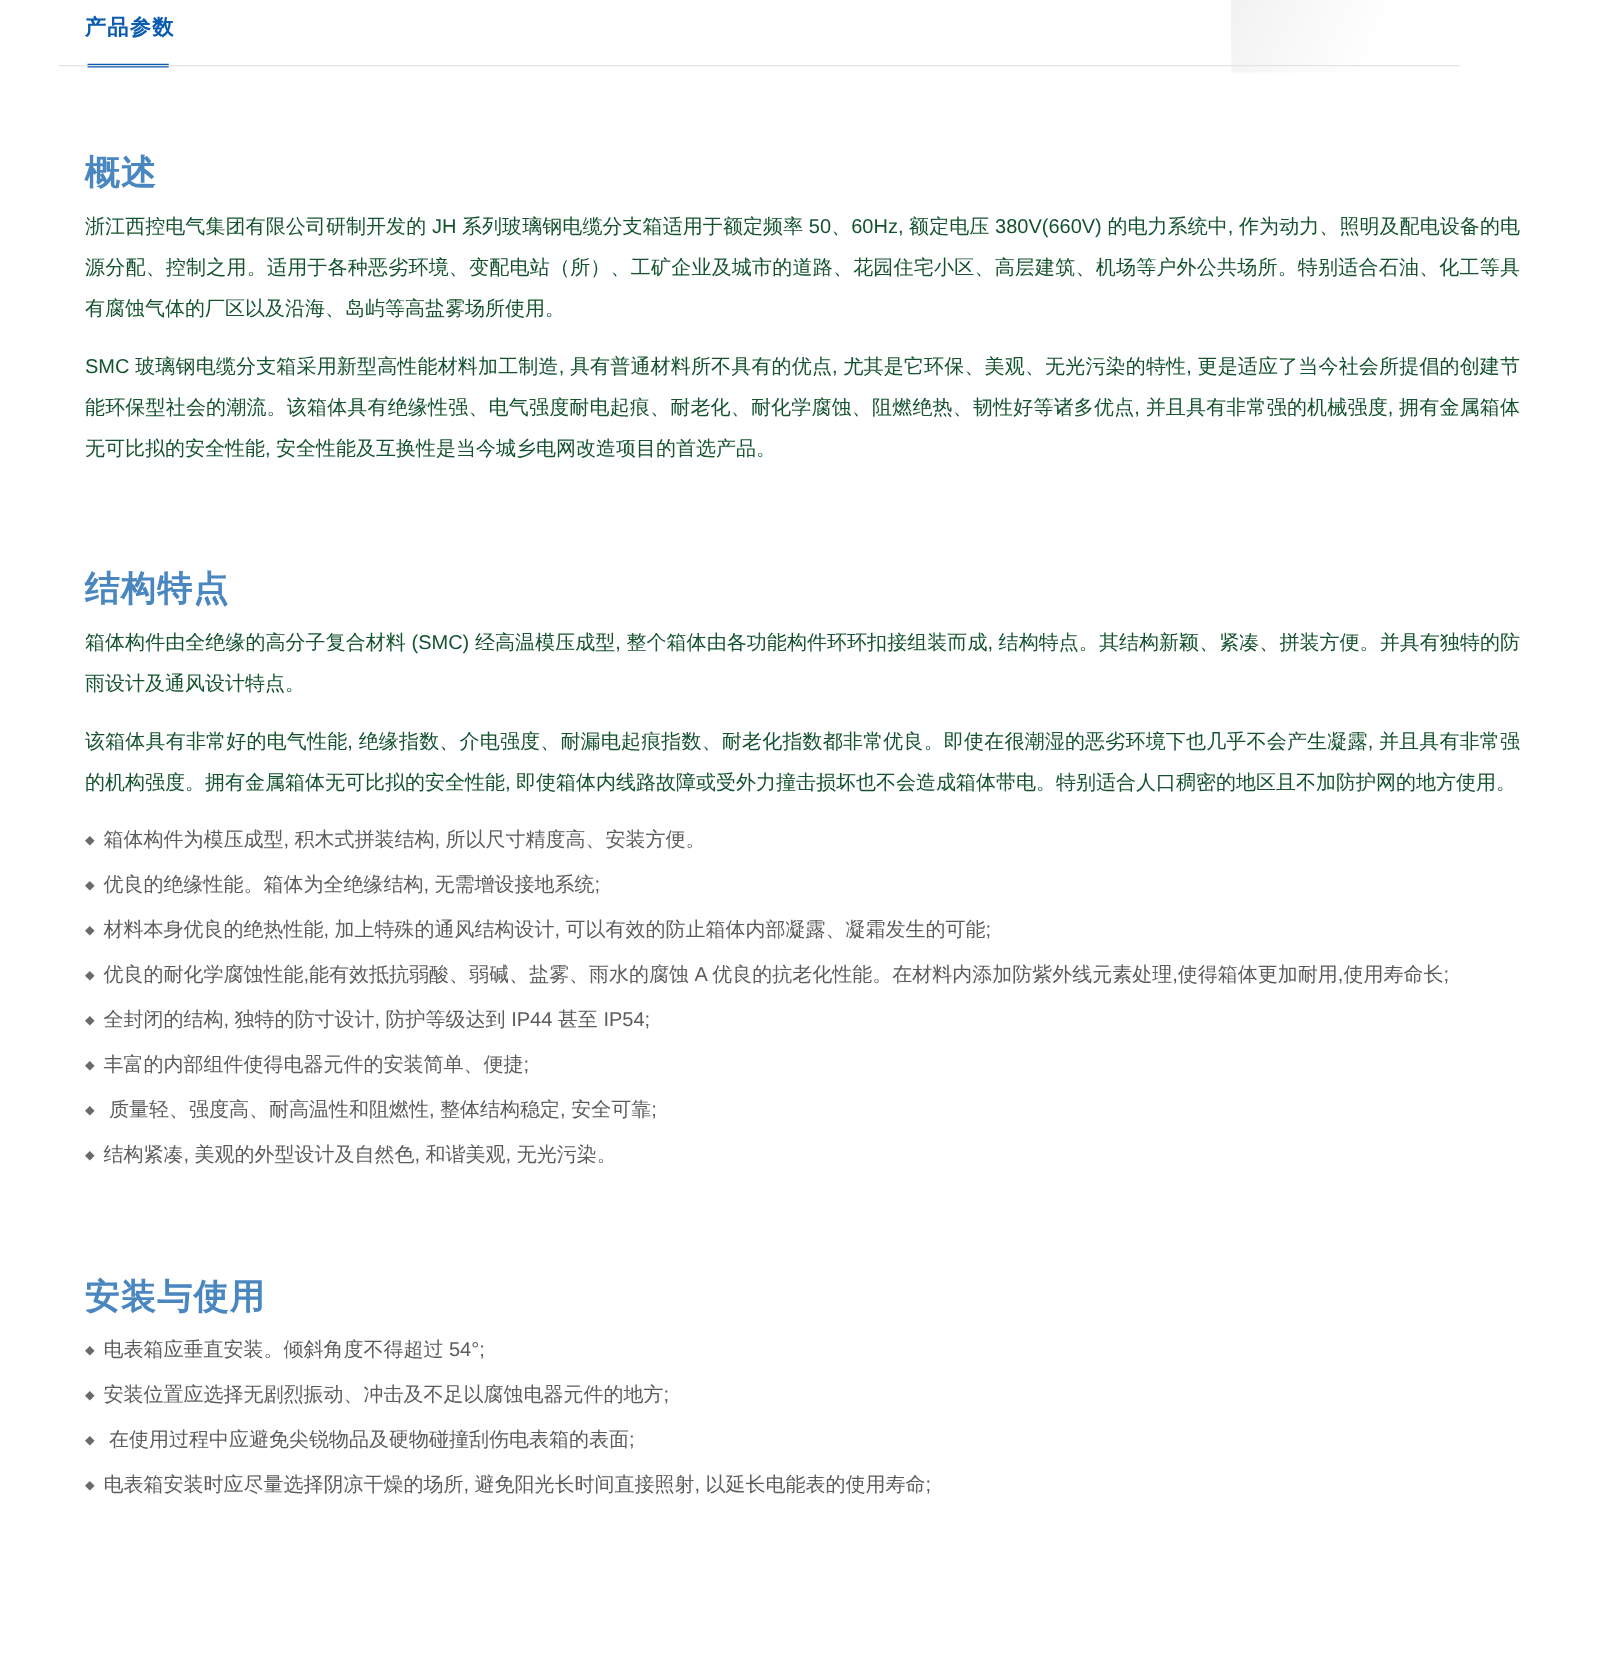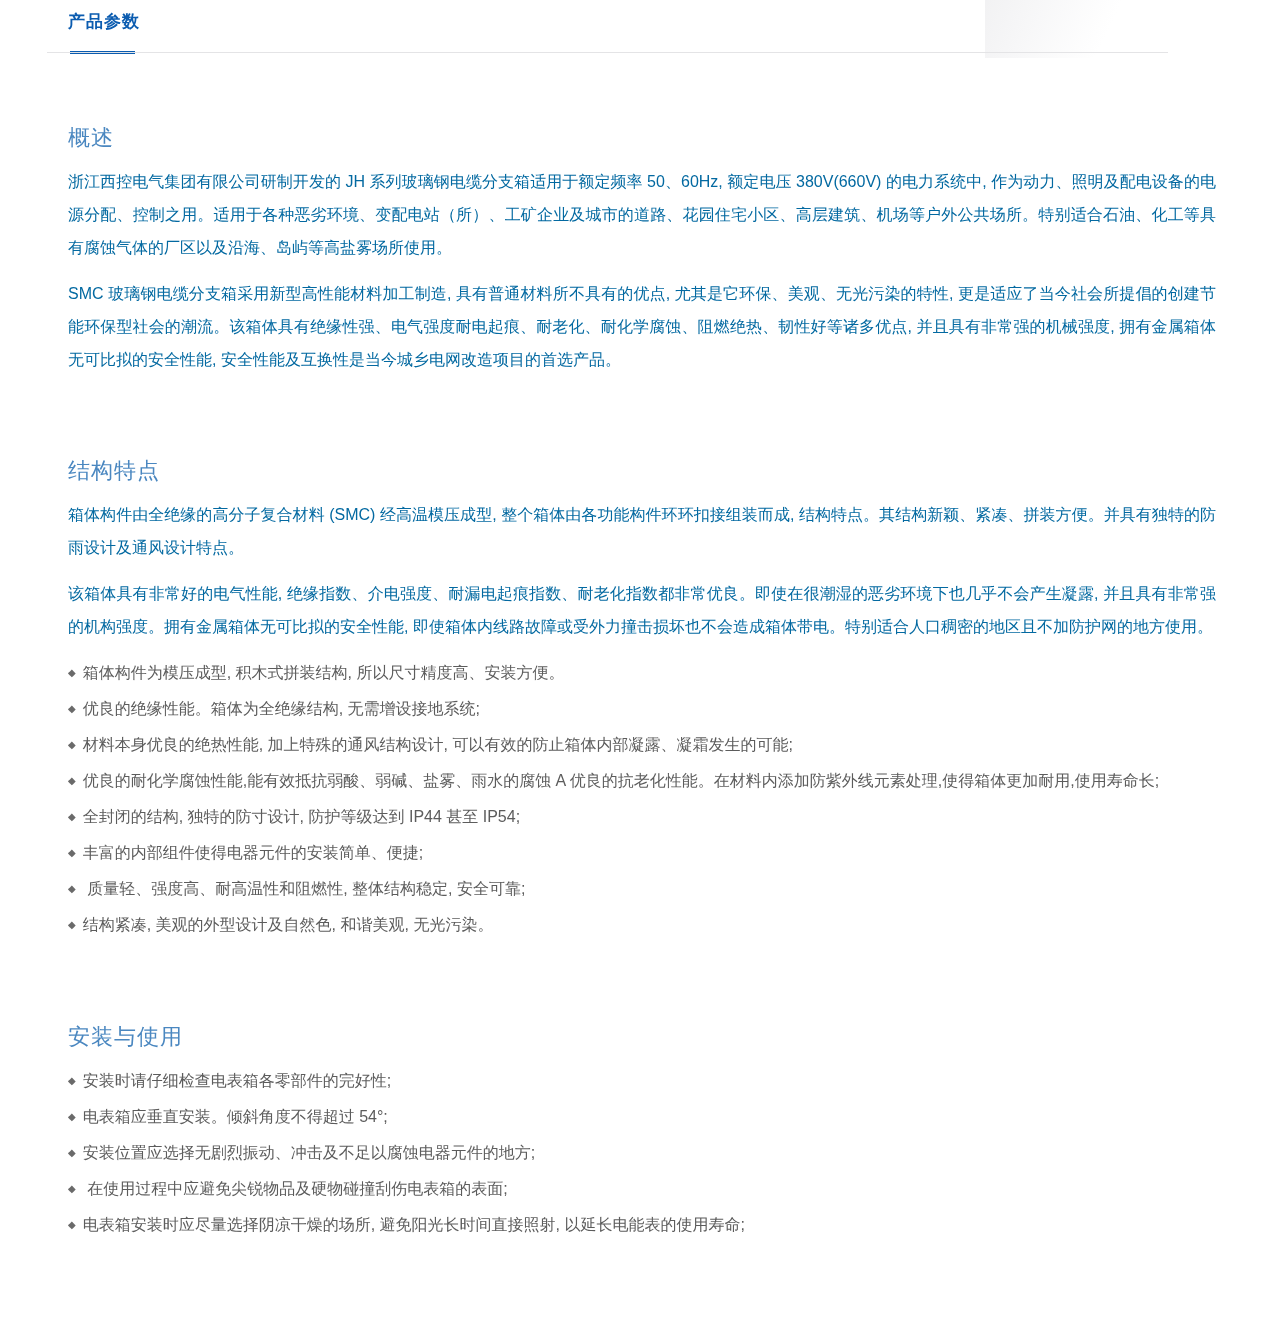--- a/index.html
+++ b/index.html
@@ -30,27 +30,27 @@
     position: absolute; left: 47px; top: 52px;
     width: 1121px; height: 1px; background: #e4e4e6;
   }
 
   .content { padding: 0 68px; }
 
   section.first { margin-top: 70px; }
   section.later { margin-top: 80px; }
 
   .sec-title {
-    font-size: 22px; line-height: 30px;
-    font-weight: 400; color: #4a87c0;
+    font-size: 28px; line-height: 30px;
+    font-weight: 700; color: #4a87c0;
     margin-bottom: 12px; letter-spacing: 1px;
   }
 
   .para {
-    font-size: 16px; line-height: 33px; color: #0369a1;
+    font-size: 16px; line-height: 33px; color: #14532d;
     text-align: justify; margin-bottom: 13px;
   }
 
   .bullets { margin-top: 4px; }
   .bullet {
     font-size: 16px; line-height: 34px; color: #5c5c5c;
     text-align: justify; margin-bottom: 2px;
   }
   .bullet .marker {
     font-size: 10px; color: #6a6a6a;
@@ -90,21 +90,20 @@
       <p class="bullet"><span class="marker">◆</span><span>全封闭的结构, 独特的防寸设计, 防护等级达到 IP44 甚至 IP54;</span></p>
       <p class="bullet"><span class="marker">◆</span><span>丰富的内部组件使得电器元件的安装简单、便捷;</span></p>
       <p class="bullet"><span class="marker">◆</span><span> 质量轻、强度高、耐高温性和阻燃性, 整体结构稳定, 安全可靠;</span></p>
       <p class="bullet"><span class="marker">◆</span><span>结构紧凑, 美观的外型设计及自然色, 和谐美观, 无光污染。</span></p>
     </div>
   </section>
 
   <section class="later">
     <h2 class="sec-title">安装与使用</h2>
     <div class="bullets">
-      <p class="bullet"><span class="marker">◆</span><span>安装时请仔细检查电表箱各零部件的完好性;</span></p>
       <p class="bullet"><span class="marker">◆</span><span>电表箱应垂直安装。倾斜角度不得超过 54°;</span></p>
       <p class="bullet"><span class="marker">◆</span><span>安装位置应选择无剧烈振动、冲击及不足以腐蚀电器元件的地方;</span></p>
       <p class="bullet"><span class="marker">◆</span><span> 在使用过程中应避免尖锐物品及硬物碰撞刮伤电表箱的表面;</span></p>
       <p class="bullet"><span class="marker">◆</span><span>电表箱安装时应尽量选择阴凉干燥的场所, 避免阳光长时间直接照射, 以延长电能表的使用寿命;</span></p>
     </div>
   </section>
 
 </div>
 
 </body></html>

